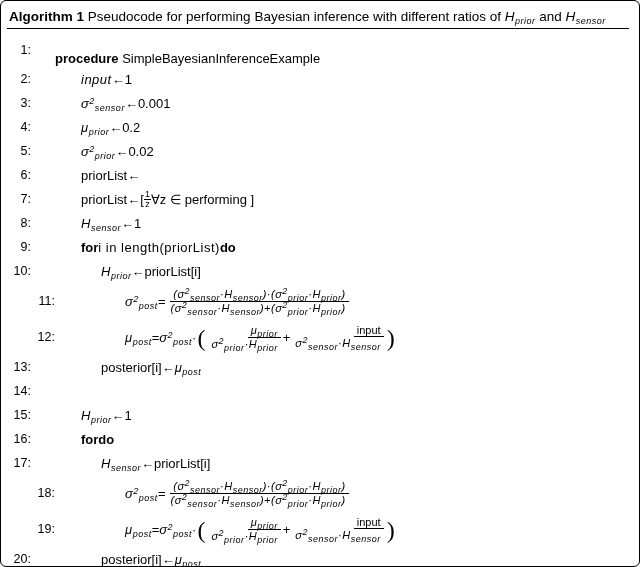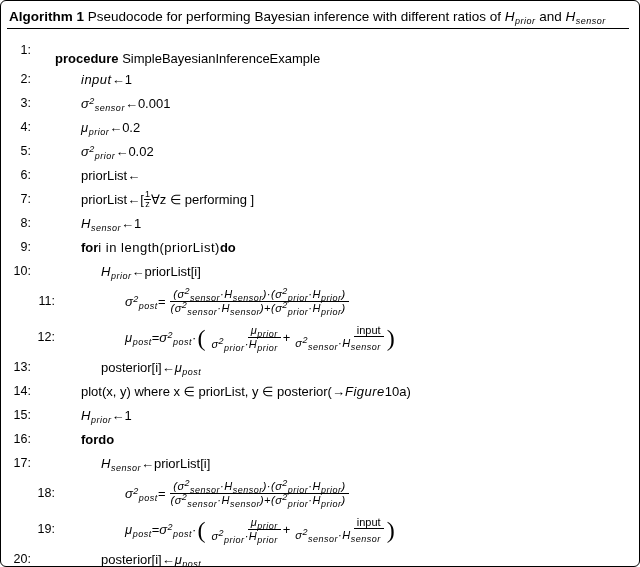--- a/index.html
+++ b/index.html
@@ -263,25 +263,20 @@
       <div class="ln">13:</div>
       <div class="content ind2" style="padding-left:66px">
         <span>posterior[i]</span>
         <span> ← </span>
         <span class="ital"><span>μ</span><span class="sub">post</span></span>
       </div>
     </div>
 
     <div class="line">
       <div class="ln">14:</div>
-      <div class="content ind2">
-        <span>plot(x, y) where x ∈  priorList, y ∈  posterior(→ </span>
-        <span class="ital">Figure</span>
-        <span> 10a)</span>
-      </div>
     </div>
 
     <div class="line">
       <div class="ln">15:</div>
       <div class="content ind2">
         <span class="ital"><span>H</span><span class="sub">prior</span></span>
         <span> ← </span>
         <span>1</span>
       </div>
     </div>

